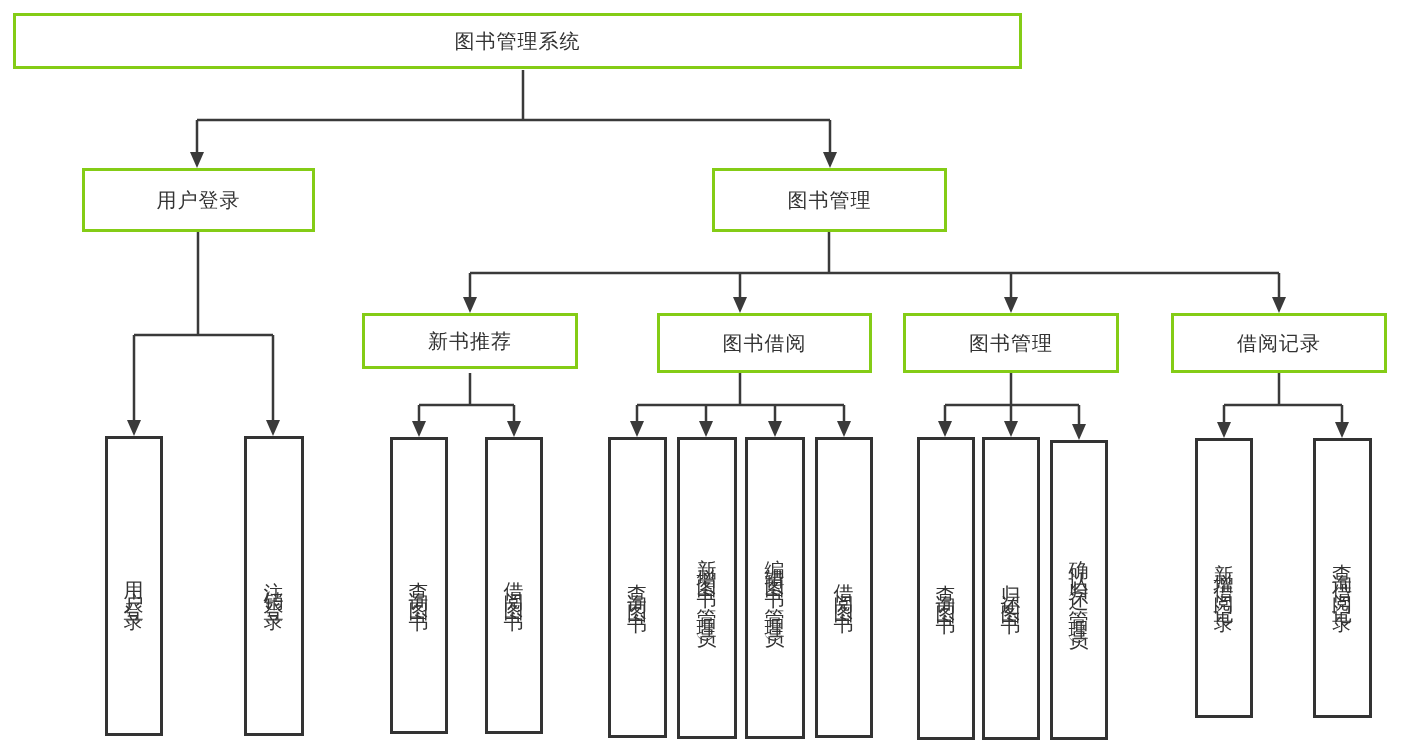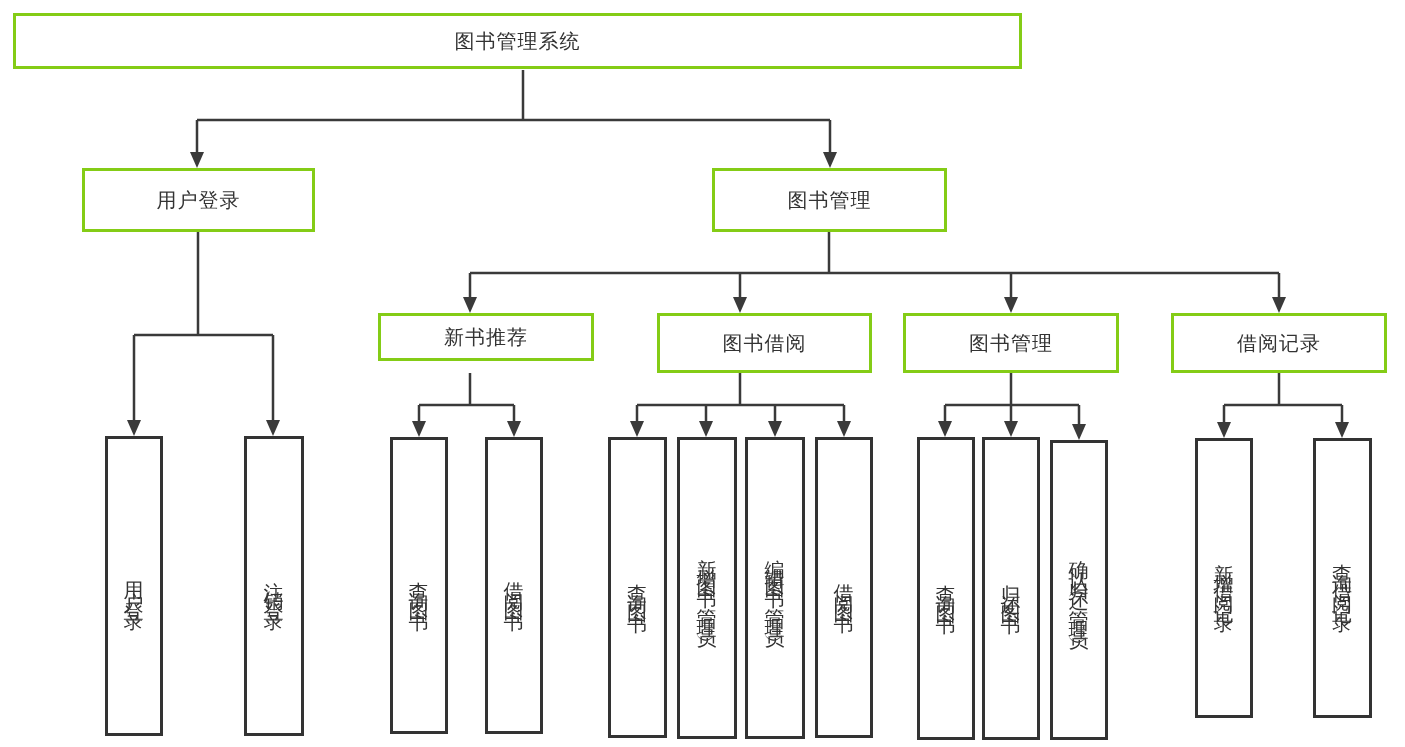--- a/index.html
+++ b/index.html
@@ -104,21 +104,21 @@
     <span>图书管理系统</span>
   </div>
 
   <div class="node" style="left:82px; top:168px; width:233px; height:64px;">
     <span>用户登录</span>
   </div>
   <div class="node" style="left:712px; top:168px; width:235px; height:64px;">
     <span>图书管理</span>
   </div>
 
-  <div class="node" style="left:378px; top:313px; width:216px; height:48px;">
+  <div class="node" style="left:362px; top:313px; width:216px; height:56px;">
     <span>新书推荐</span>
   </div>
   <div class="node" style="left:633px; top:313px; width:215px; height:60px;margin-left:24px;">
     <span>图书借阅</span>
   </div>
   <div class="node" style="left:903px; top:313px; width:216px; height:60px;">
     <span>图书管理</span>
   </div>
   <div class="node" style="left:1171px; top:313px; width:216px; height:60px;">
     <span>借阅记录</span>

